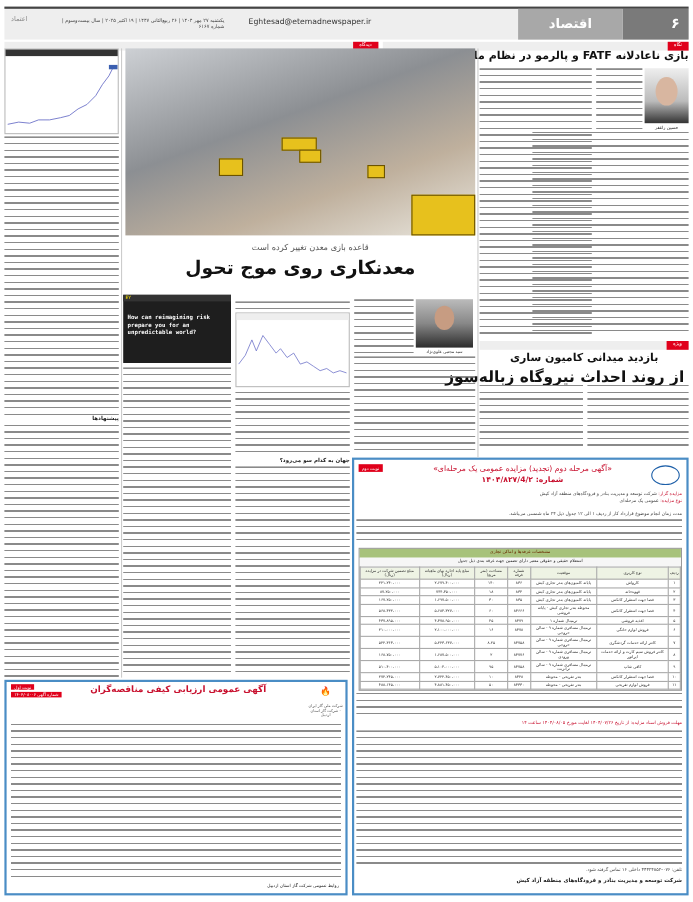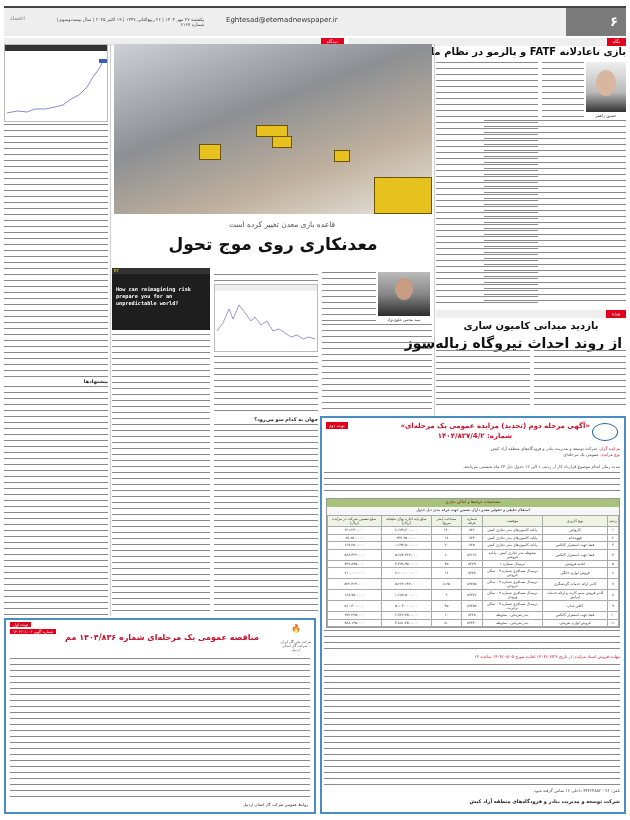--- a/index.html
+++ b/index.html
@@ -24,20 +24,21 @@
 .tbl{border-collapse:collapse;width:100%;font-size:3.6px;direction:rtl}
 .tbl td,.tbl th{border:0.5px solid #aaa;padding:1px;text-align:center;height:7.5px;color:#333}
 .tbl th{background:#eef3e4;font-weight:normal}
 .greenhdr{background:#a7c27b;color:#7a3;height:8px;font-size:4px;text-align:center;color:#6a2b00}
 </style>
 </head>
 <body>
 
 <div class="abs hdr">
   <div class="pagenum">۶</div>
+  <div class="section">اقتصاد</div>
   <div class="email">Eghtesad@etemadnewspaper.ir</div>
   <div class="dateline">یکشنبه ۲۷ مهر ۱۴۰۴ | ۲۶ ربیع‌الثانی ۱۴۴۷ | ۱۹ اکتبر ۲۰۲۵ | سال بیست‌وسوم | شماره ۶۱۶۷</div>
   <div class="logo">اعتماد</div>
 </div>
 
 <div class="abs tagbar" style="left:348px;top:38px;width:278px">
   <span class="tag">نگاه</span>
 </div>
 <div class="abs tagbar" style="left:4px;top:38px;width:340px">
   <span class="tag">دیدگاه</span>
@@ -102,21 +103,21 @@
 <div class="abs tagbar" style="left:436px;top:310px;width:190px">
   <span class="tag">ویژه</span>
 </div>
 <div class="abs h1" style="left:436px;top:320px;width:190px;font-size:10px">بازدید میدانی کامیون ساری</div>
 <div class="abs h1" style="left:432px;top:335px;width:190px;font-size:14px">از روند احداث نیروگاه زباله‌سوز</div>
 <div class="abs txt lines" style="left:534px;top:350px;width:92px;height:60px"></div>
 <div class="abs txt lines" style="left:436px;top:350px;width:94px;height:60px"></div>
 
 <div class="abs box" style="left:320px;top:416px;width:306px;height:398px">
   <div style="position:absolute;right:6px;top:5px;width:26px;height:18px;border-radius:50%;border:1.5px solid #1d5fa8"></div>
-  <div class="red" style="position:absolute;right:34px;top:4px;width:230px;font-size:7px;font-weight:bold;text-align:right;direction:rtl">«آگهی مرحله دوم (تجدید) مزایده عمومی یک مرحله‌ای»</div>
+  <div class="red" style="position:absolute;right:34px;top:4px;width:230px;font-size:7px;font-weight:normal;text-align:center;direction:rtl">«آگهی مرحله دوم (تجدید) مزایده عمومی یک مرحله‌ای»</div>
   <div class="red" style="position:absolute;right:34px;top:14px;width:230px;font-size:7px;font-weight:bold;text-align:center;direction:rtl">شماره: ۱۴۰۴/۸۲۷/4/۲</div>
   <div style="position:absolute;left:4px;top:4px;background:#e0001b;color:#fff;font-size:4px;padding:1px 3px">نوبت دوم</div>
   <div class="txt" style="position:absolute;right:4px;top:28px;width:296px;height:10px">
     <span class="red">مزایده گزار:</span>
     <span>شرکت توسعه و مدیریت بنادر و فرودگاه‌های منطقه آزاد کیش</span>
   </div>
   <div class="txt" style="position:absolute;right:4px;top:34px;width:296px;height:8px">
     <span class="red">نوع مزایده:</span>
     <span>عمومی یک مرحله‌ای</span>
   </div>
@@ -245,19 +246,19 @@
   <div class="txt lines" style="position:absolute;right:4px;top:246px;width:296px;height:122px"></div>
   <div class="txt" style="position:absolute;right:4px;top:370px;width:296px;height:7px">تلفن: ۰۷۶-۴۴۴۲۴۸۵۲ داخلی ۱۶ تماس گرفته شود.</div>
   <div style="position:absolute;right:4px;top:380px;width:296px;font-size:5px;font-weight:bold;direction:rtl">شرکت توسعه و مدیریت بنادر و فرودگاه‌های منطقه آزاد کیش</div>
 </div>
 
 <div class="abs box" style="left:4px;top:618px;width:312px;height:196px">
   <div style="position:absolute;left:4px;top:2px;background:#e0001b;color:#fff;font-size:4px;padding:0 3px">نوبت اول</div>
   <div style="position:absolute;left:4px;top:9px;background:#e0001b;color:#fff;font-size:3.8px;padding:0 3px;direction:rtl">شماره آگهی ۱۴۰۴/۰۸۰۰۶</div>
   <div style="position:absolute;right:6px;top:4px;width:24px;height:14px;color:#1d5fa8;font-size:8px;text-align:center">🔥</div>
   <div style="position:absolute;right:2px;top:20px;width:32px;font-size:3.5px;text-align:center;direction:rtl;color:#555">شرکت ملی گاز ایران - شرکت گاز استان اردبیل</div>
-  <div class="red" style="position:absolute;left:40px;top:13px;width:232px;font-size:8px;font-weight:bold;text-align:center;direction:rtl">مناقصه عمومی یک مرحله‌ای شماره ۱۴۰۴/۸۳۶ مم</div>
+  <div class="red" style="position:absolute;left:40px;top:2px;width:232px;font-size:8px;font-weight:bold;text-align:center;direction:rtl">آگهی عمومی ارزیابی کیفی مناقصه‌گران</div>
   <div class="txt lines" style="position:absolute;left:4px;top:38px;width:300px;height:140px"></div>
   <div style="position:absolute;right:6px;top:182px;font-size:4px;direction:rtl">روابط عمومی شرکت گاز استان اردبیل</div>
 </div>
 
 <div class="abs" style="left:434px;top:44px;width:0.5px;height:372px;background:#ccc"></div>
 <div class="abs" style="left:110px;top:44px;width:0.5px;height:572px;background:#ccc"></div>
 
 </body></html>

